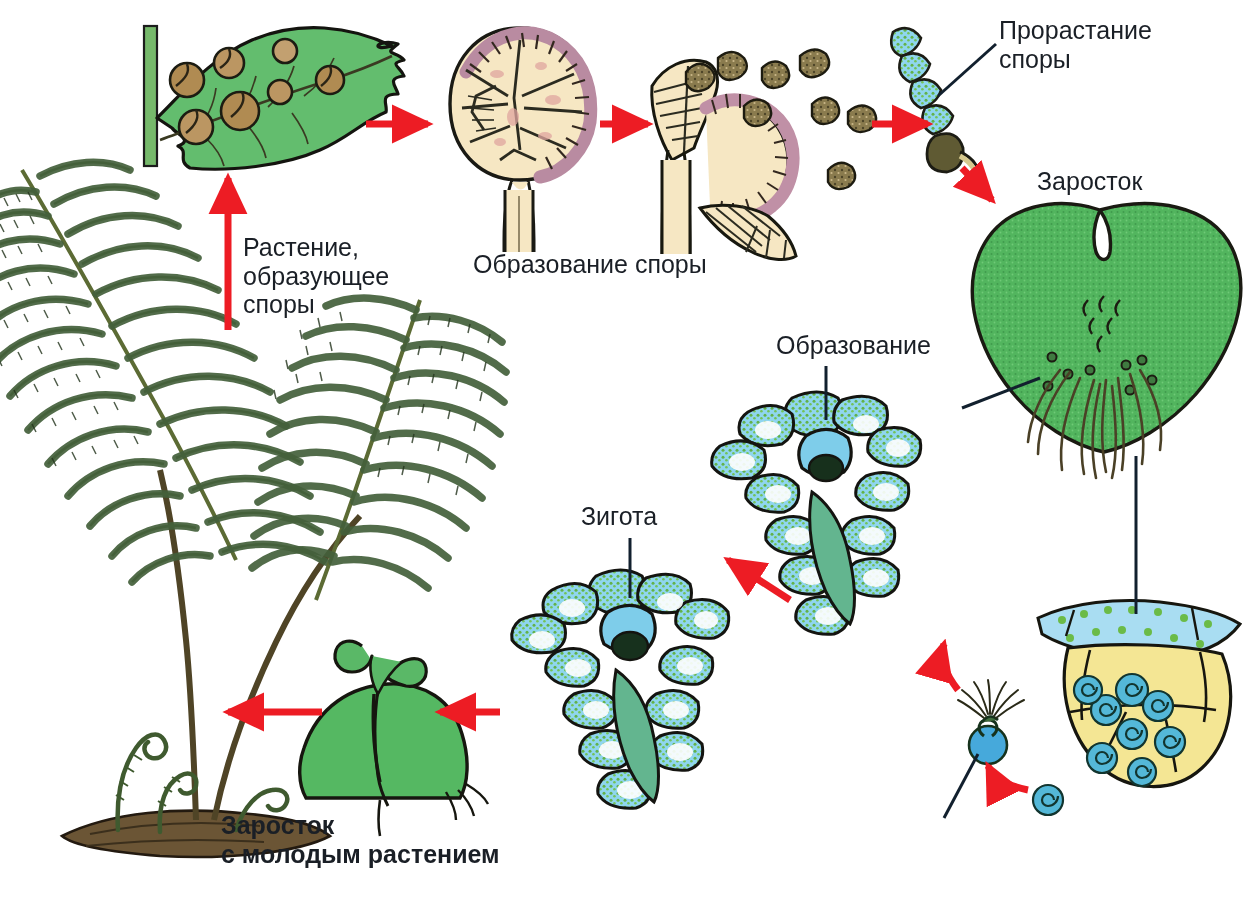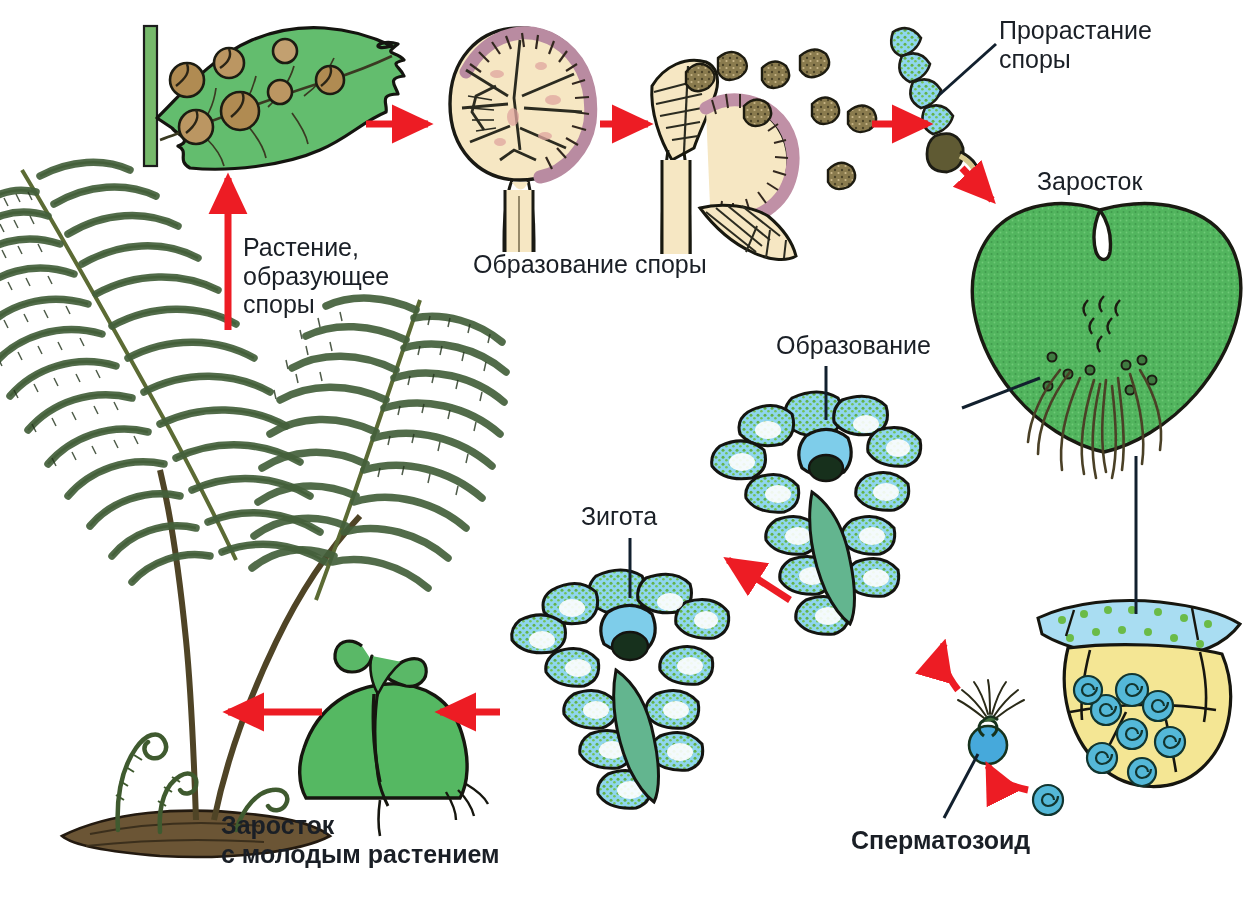--- a/index.html
+++ b/index.html
@@ -568,15 +568,14 @@
 
   <div class="lbl" style="left:1037px;top:167px;">Заросток</div>
 
   <div class="lbl" style="left:776px;top:331px;">Образование</div>
 
   <div class="lbl" style="left:581px;top:502px;">Зигота</div>
 
   <div class="lbl b" style="left:221px;top:811px;">Заросток
 с молодым растением</div>
 
-  <div class="lbl b" style="left:851px;top:826px;">Сперматозоид</div>
 
 </div>
 
 </body></html>

